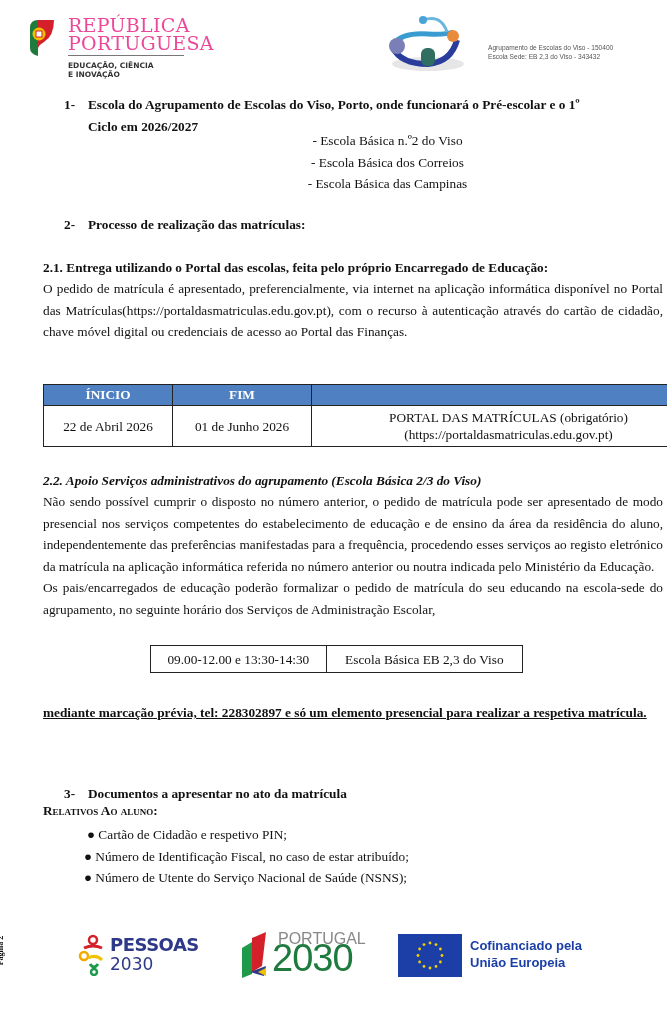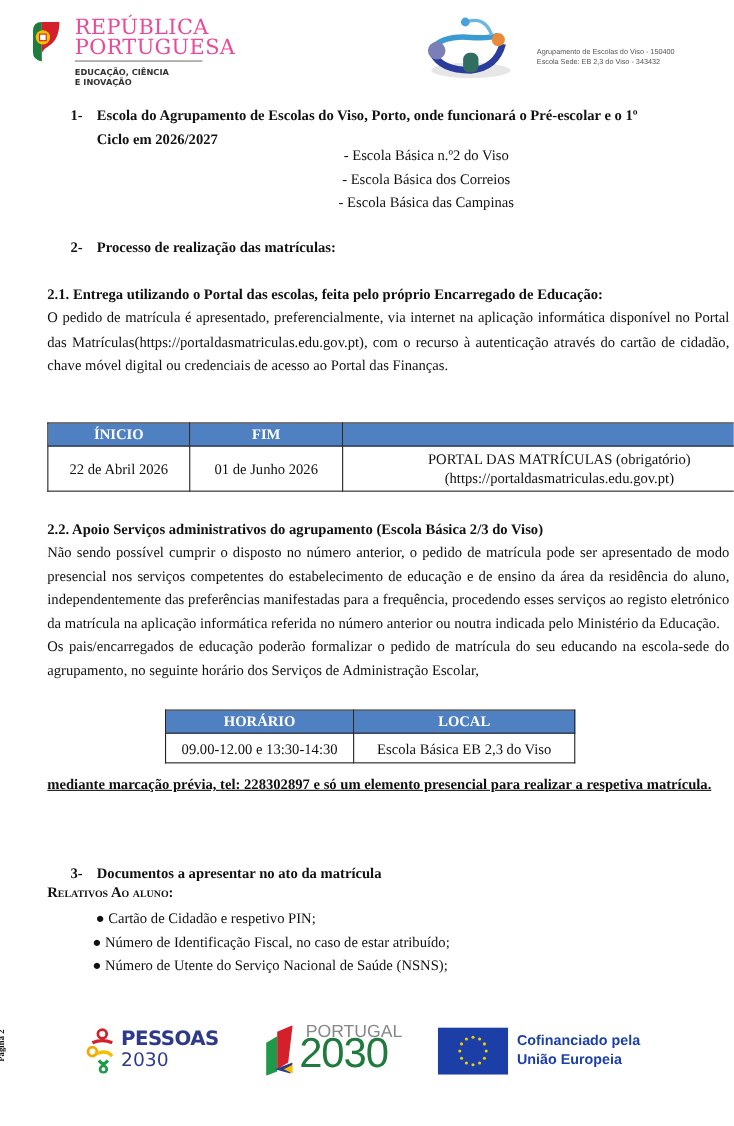--- a/index.html
+++ b/index.html
@@ -29,21 +29,21 @@
   .p21 { left:43px; top:278px; width:620px; }
 
   table { border-collapse:collapse; font-family:"Liberation Serif", serif; }
   .tbl1 { left:43px; top:384px; width:663px; }
   .tbl1 th, .tbl2 th { background:#4f80c2; color:#fff; font-weight:bold; font-size:13.3px; height:20px; padding:0; border:1px solid #222; }
   .tbl1 td, .tbl2 td { border:1px solid #222; text-align:center; font-size:13.3px; line-height:17px; padding:0; }
   .tbl1 td { height:40px; }
   .tbl2 { left:150px; top:645px; width:373px; }
   .tbl2 td { height:26px; }
 
-  .p22h { left:43px; top:470px; width:620px; }
+  .p22h { left:43px; top:470px; width:620px;font-style:italic; }
   .p22 { left:43px; top:491px; width:620px; }
   .notice { left:43px; top:702px; width:620px; font-weight:bold; text-decoration:underline; }
 
   .h3 { left:64px; top:783px; }
   .rel { left:43px; top:803px; font-weight:bold; font-variant:small-caps; font-size:13.3px; }
   .bullets { left:43px; top:824px; width:620px; }
   .bullets div { line-height:21.5px;margin-left:41px; }
 
   .page-num { left:0px; top:932px; width:14px; height:40px; }
   .page-num span { position:absolute; left:-14px; top:14px; transform:rotate(-90deg); font-size:8px; font-weight:bold; white-space:nowrap; }
@@ -122,24 +122,20 @@
   </table>
 
 <div class="abs txt bold p22h">2.2. Apoio Serviços administrativos do agrupamento (Escola Básica 2/3 do Viso)</div>
 <div class="abs txt p22">
   <div class="just">Não sendo possível cumprir o disposto no número anterior, o pedido de matrícula pode ser apresentado de modo presencial nos serviços competentes do estabelecimento de educação e de ensino da área da residência do aluno, independentemente das preferências manifestadas para a frequência, procedendo esses serviços ao registo eletrónico da matrícula na aplicação informática referida no número anterior ou noutra indicada pelo Ministério da Educação.</div>
   <div class="just">Os pais/encarregados de educação poderão formalizar o pedido de matrícula do seu educando na escola-sede do agrupamento, no seguinte horário dos Serviços de Administração Escolar,</div>
 </div>
 
 <table class="abs tbl2">
   <tbody>
-      <tr>
-    <th style="width:170px">HORÁRIO</th>
-    <th>LOCAL</th>
-  </tr>
   <tr>
     <td>09.00-12.00 e 13:30-14:30</td>
     <td>Escola Básica EB 2,3 do Viso</td>
   </tr>
 </tbody>
   </table>
 
 <div class="abs txt just notice">mediante marcação prévia, tel: 228302897 e só um elemento presencial para realizar a respetiva matrícula.</div>
 
 <div class="abs txt bold h3">

